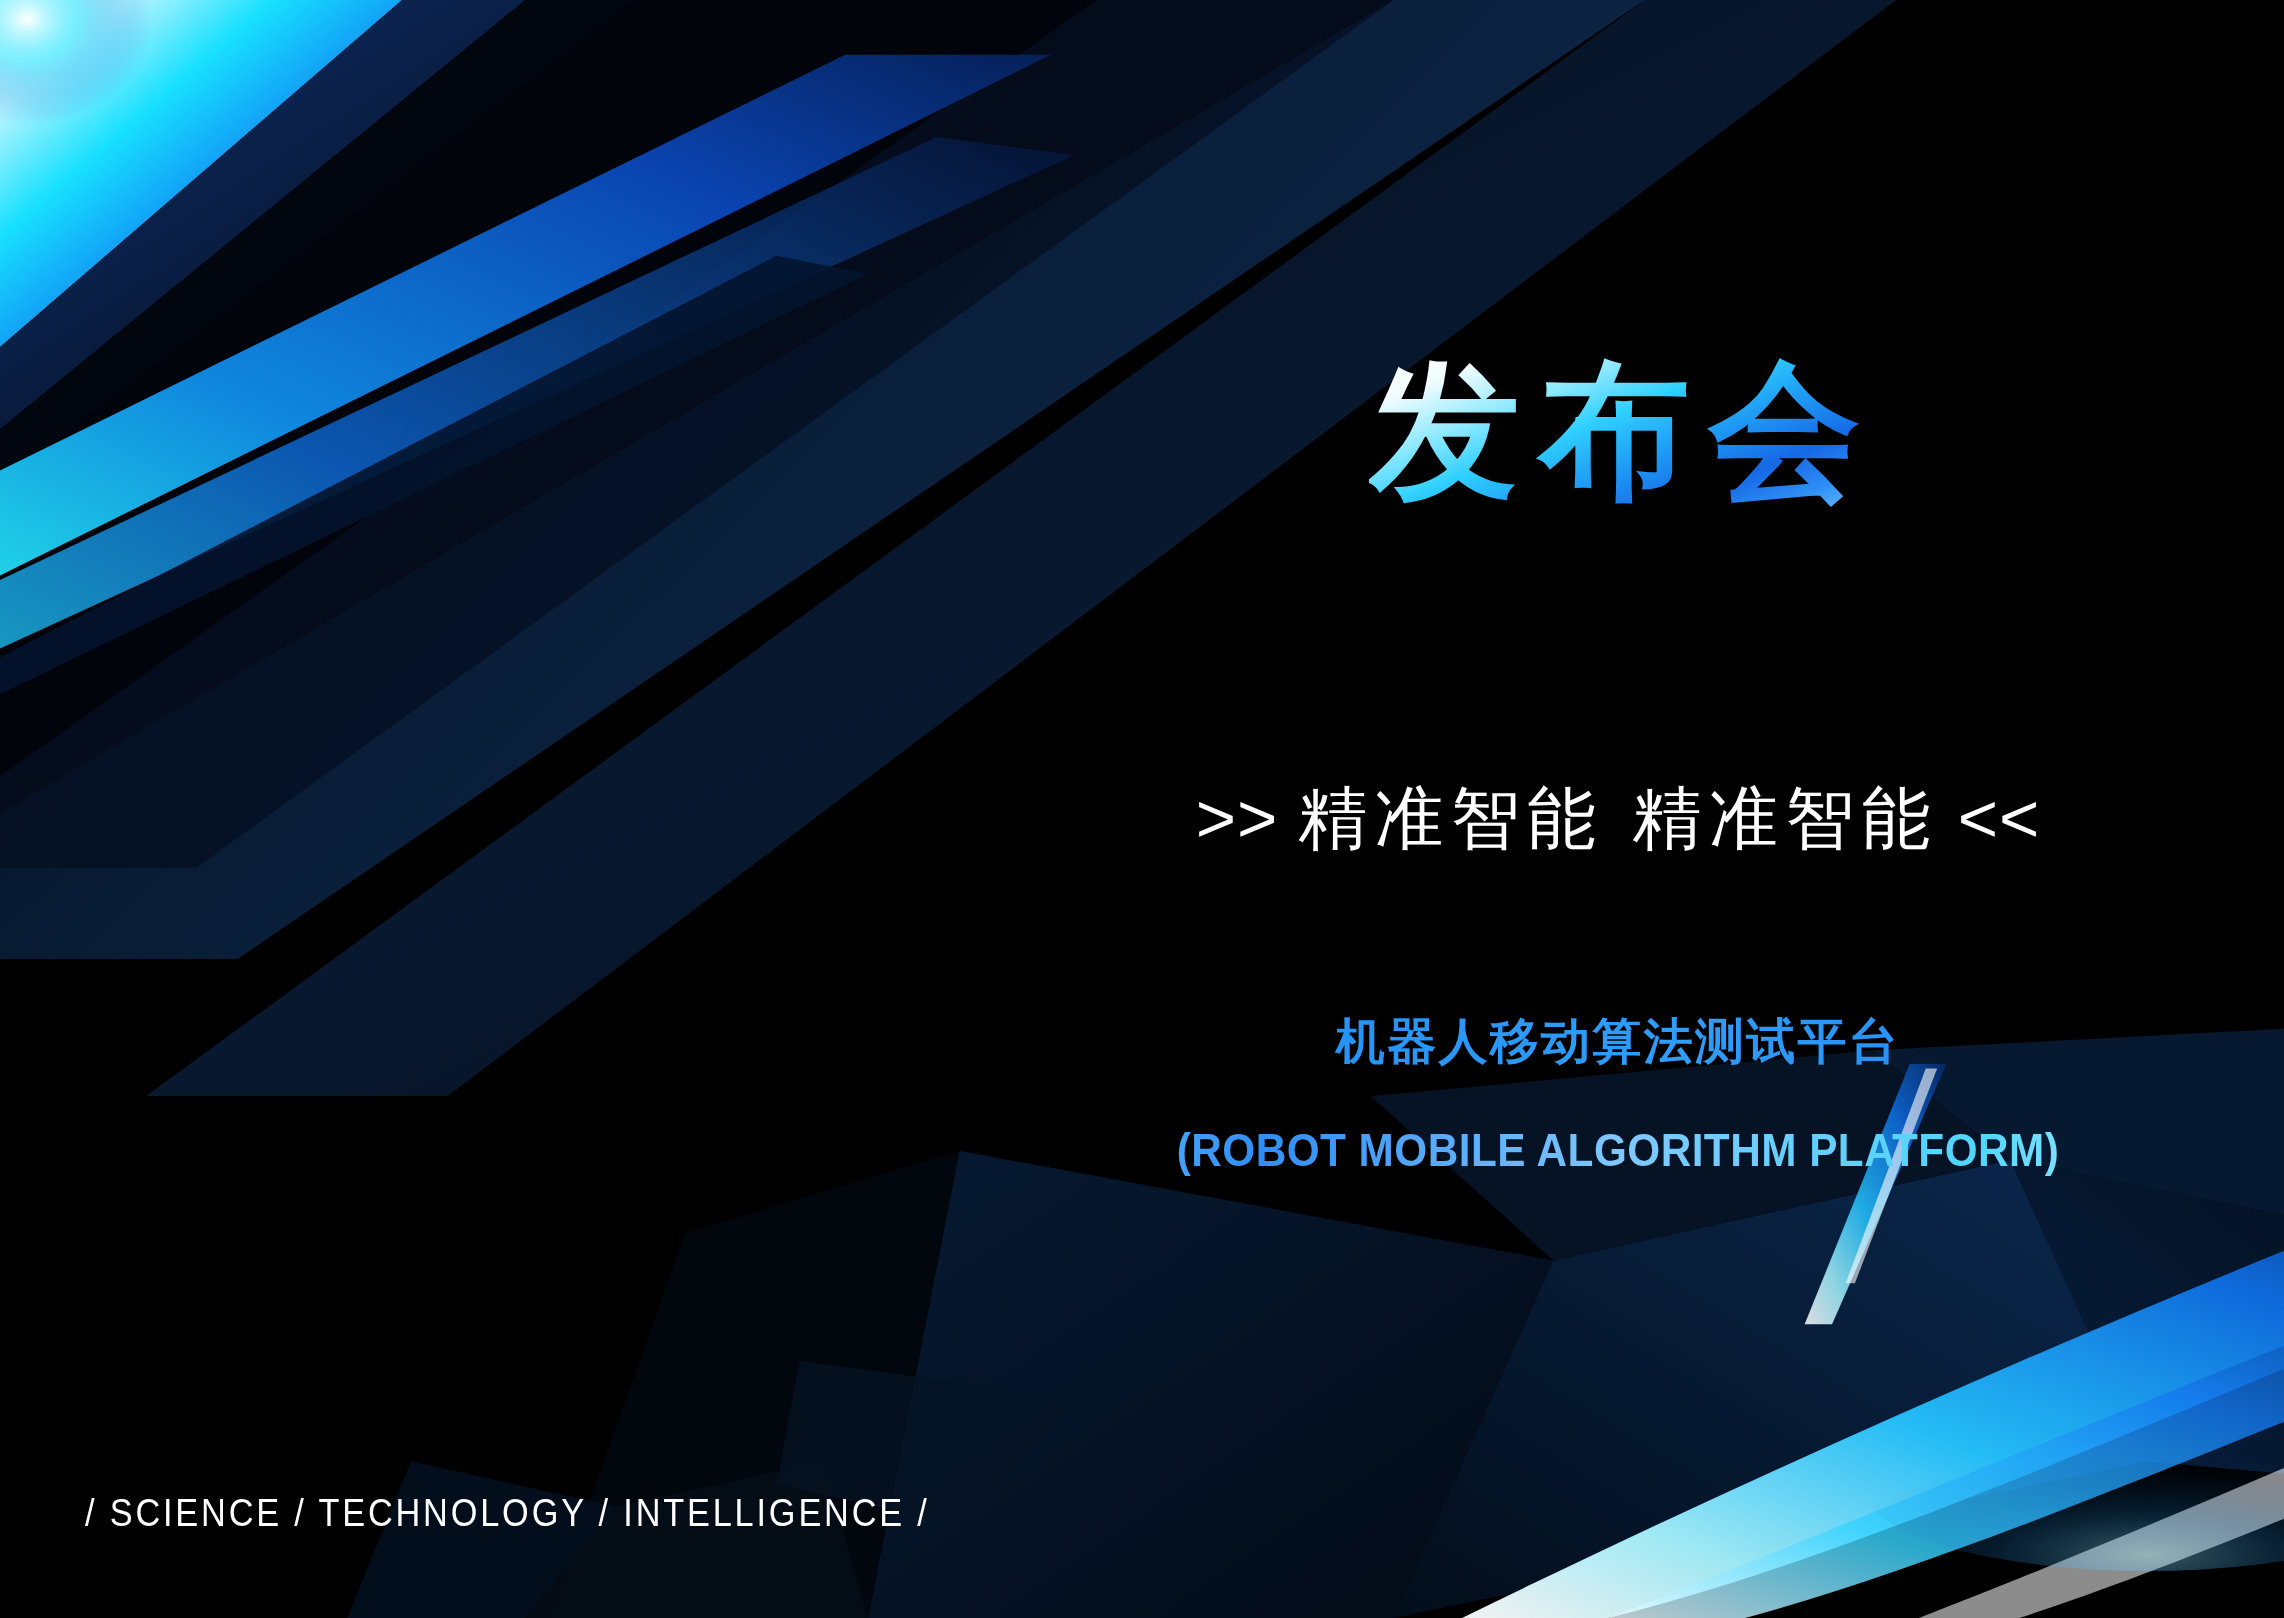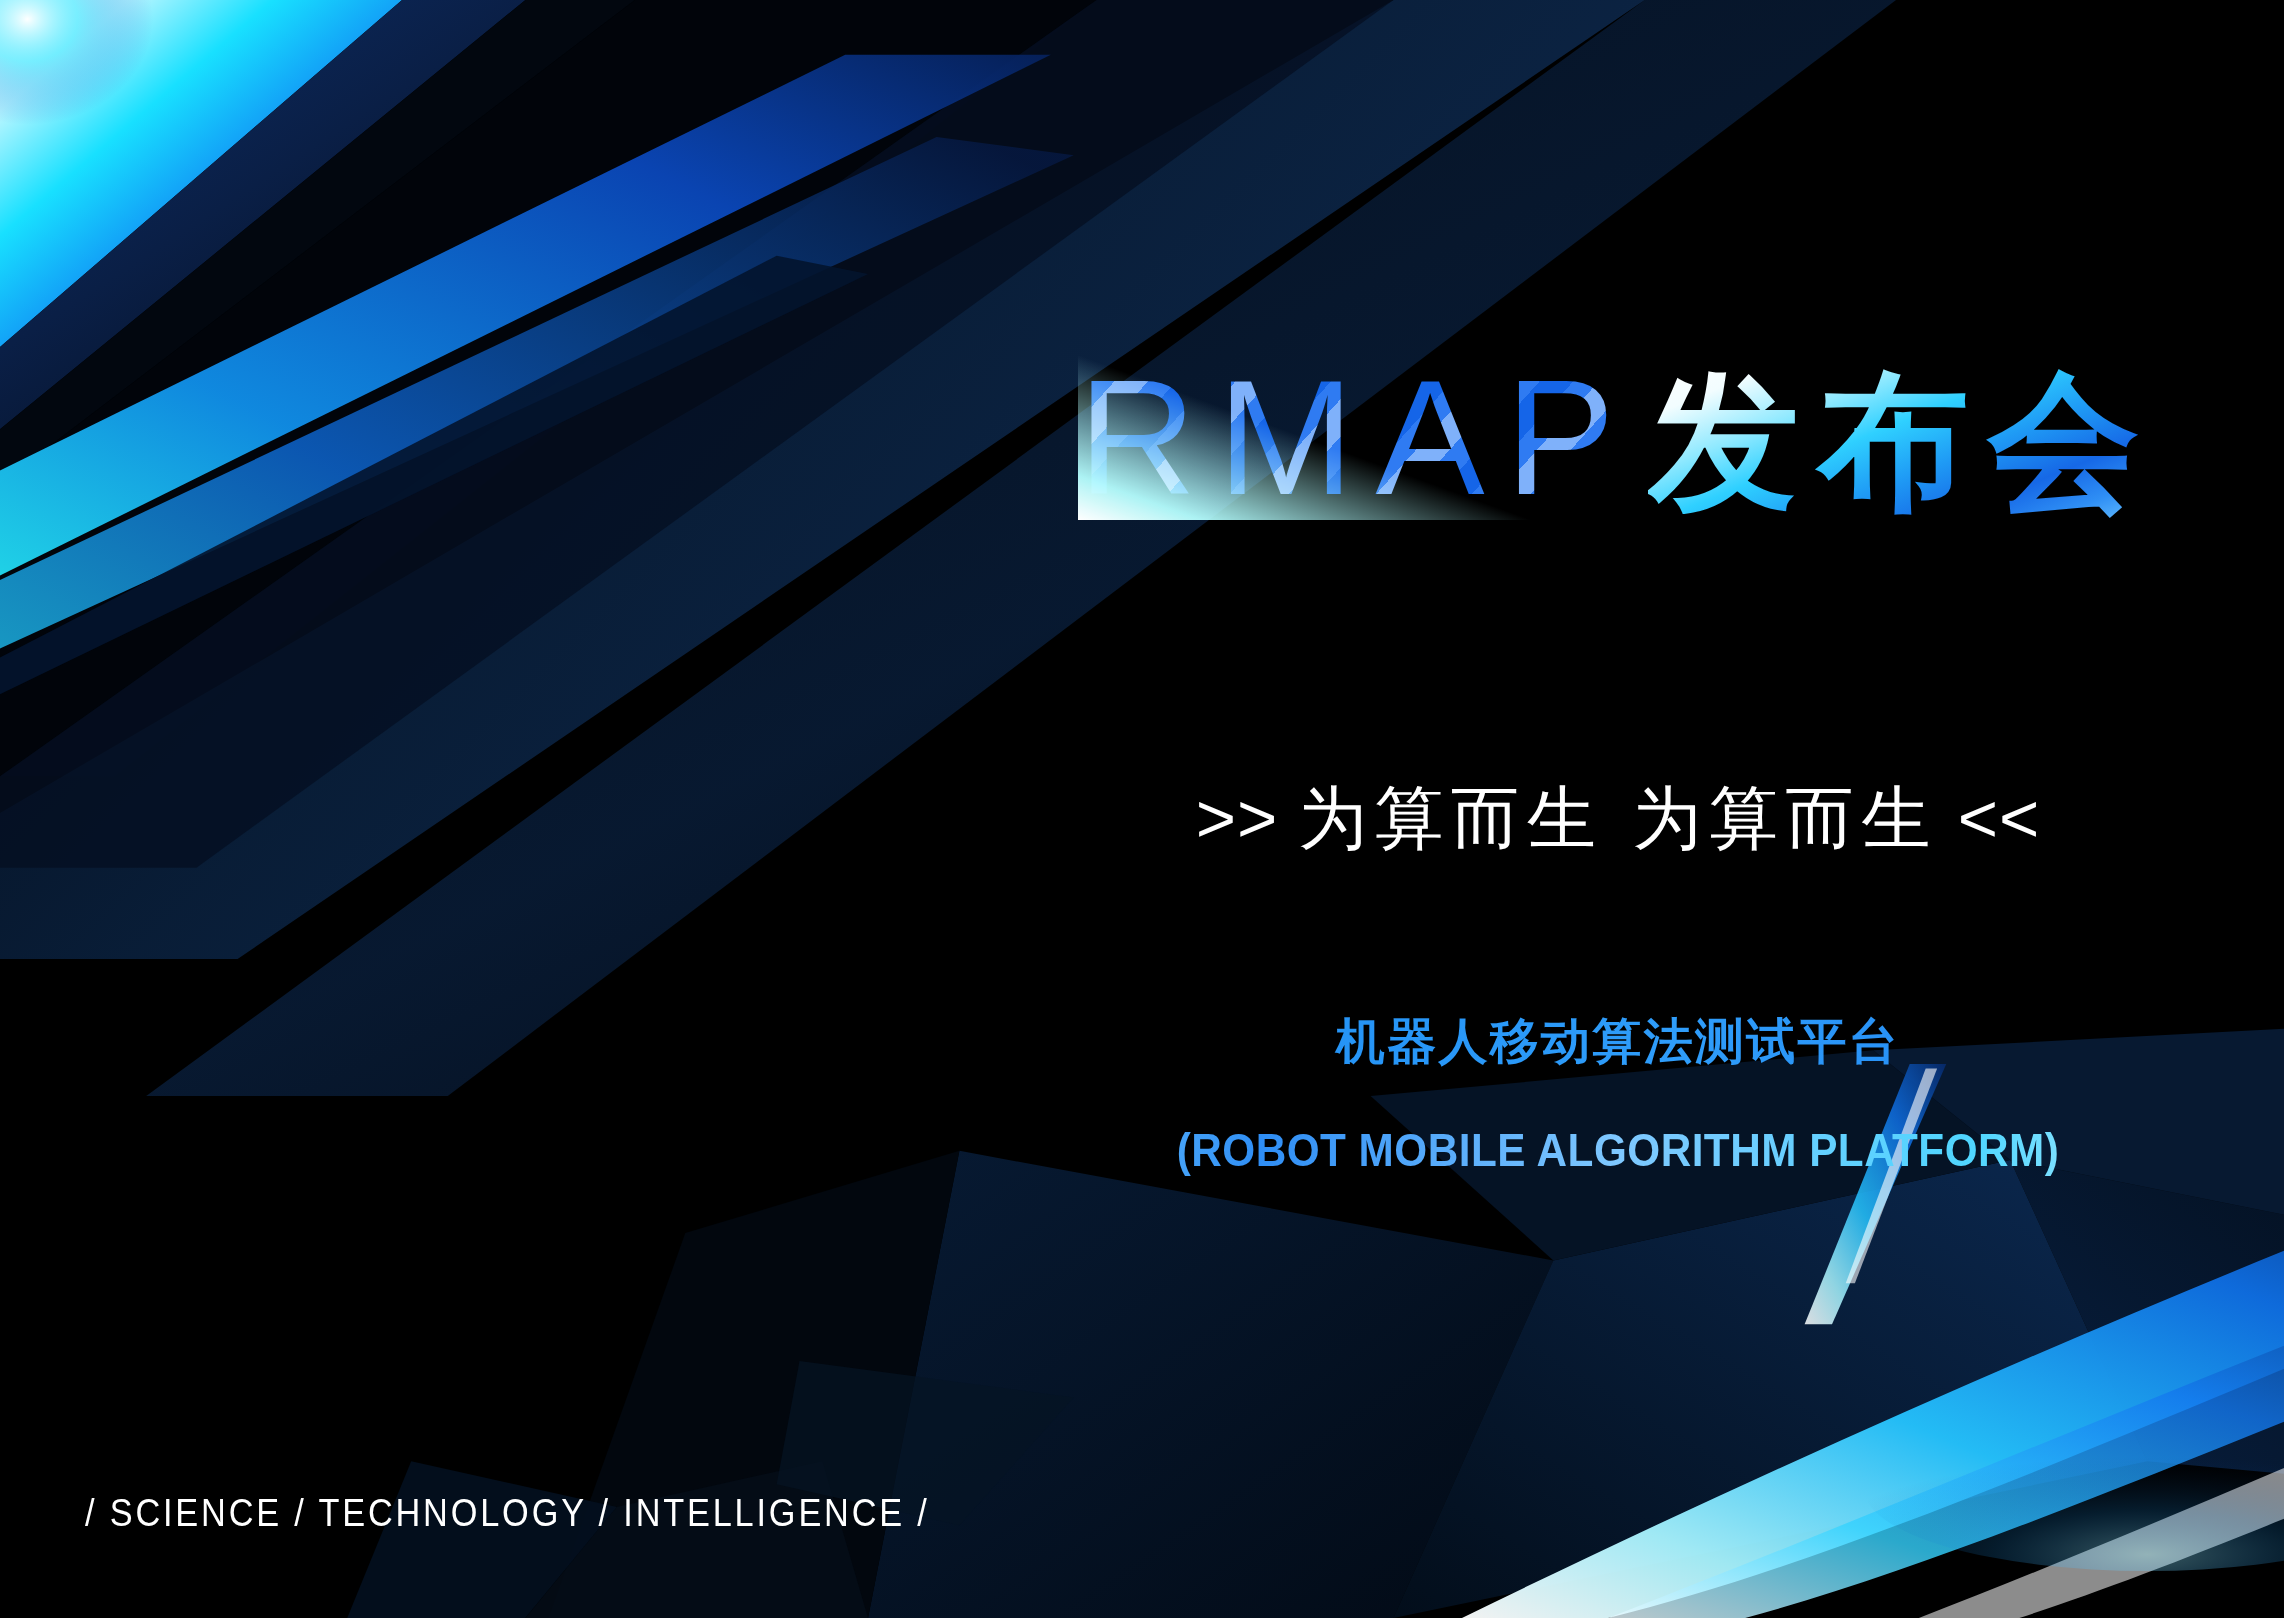--- a/index.html
+++ b/index.html
@@ -302,26 +302,25 @@
 
     <polygon points="4180,2330 4260,2330 4010,2900 3950,2900" fill="url(#gStreak)" opacity="0.85"></polygon>
     <polygon points="4215,2340 4240,2340 4060,2810 4040,2810" fill="#ffffff" opacity="0.6"></polygon>
 
     <polygon points="900,3200 1350,3300 1150,3543 760,3543" fill="#03101f" opacity="0.9"></polygon>
     <polygon points="1350,3300 1800,3200 1900,3543 1150,3543" fill="#050d18" opacity="0.85"></polygon>
     <polygon points="1750,2980 2350,3060 2100,3340 1700,3250" fill="#061424" opacity="0.7"></polygon>
   </svg>
 
   <div class="title-row">
-    <span class="title-latin">RMAP</span>
     <span class="title-cn">发布会</span>
   </div>
 
   <div class="slogan">
-    <span class="chev">&gt;&gt;</span><span class="core">为算而生 为算而生</span><span class="chev">&lt;&lt;</span>
+    <span class="chev">&gt;&gt;</span><span class="core">精准智能 精准智能</span><span class="chev">&lt;&lt;</span>
   </div>
 
   <div class="sub-cn">机器人移动算法测试平台</div>
   <div class="sub-en">(ROBOT MOBILE ALGORITHM PLATFORM)</div>
 
   <div class="tagline">/ SCIENCE / TECHNOLOGY / INTELLIGENCE /</div>
 
 </div>
 
 

